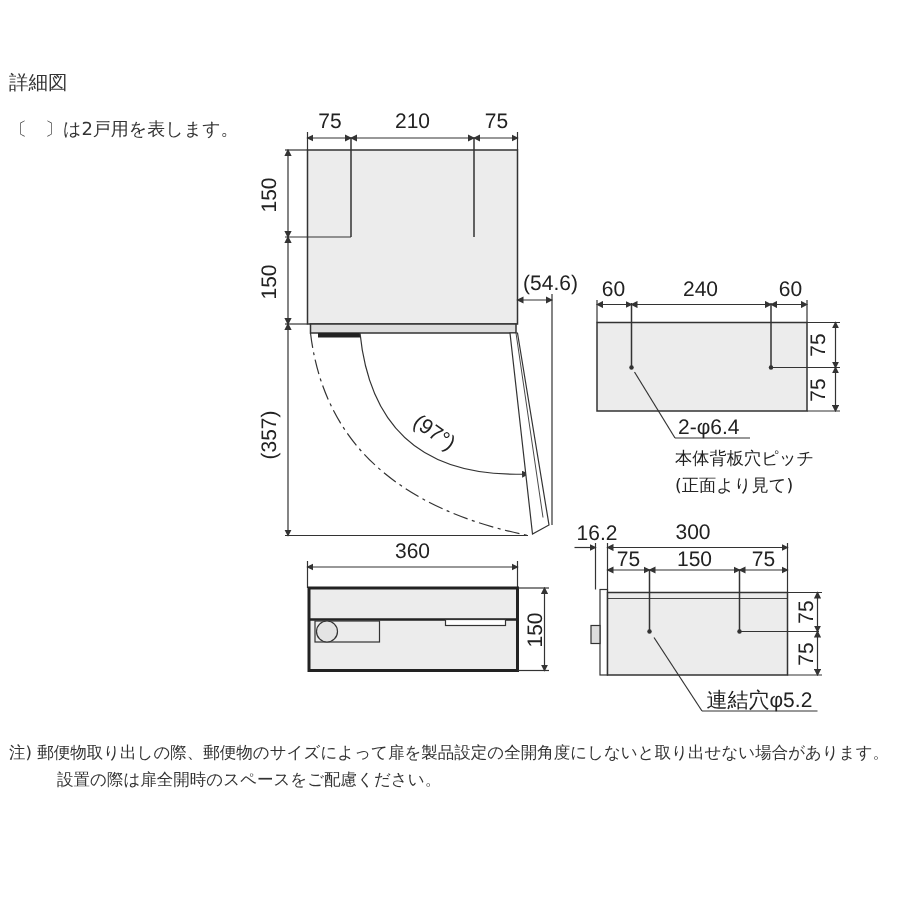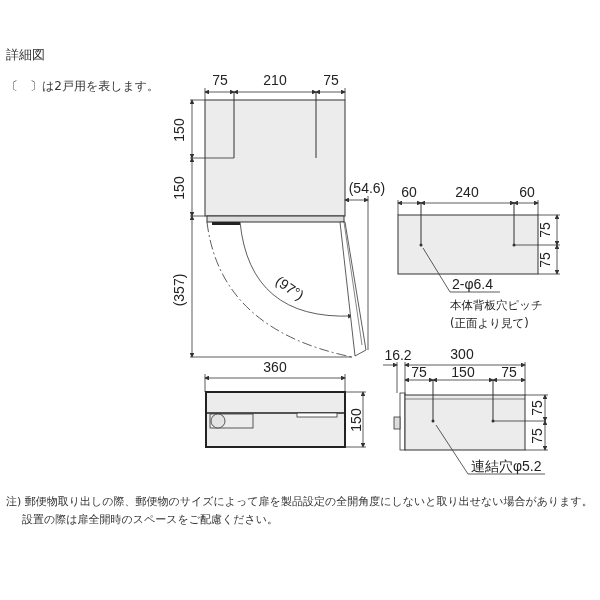--- a/index.html
+++ b/index.html
@@ -2,21 +2,21 @@
 <html><head>
 <meta charset="utf-8">
 <style>
   html, body { margin:0; padding:0; background:#ffffff; }
   body { width:600px; height:600px; position:relative; overflow:hidden;
          font-family: "DejaVu Sans", "Liberation Sans", sans-serif; color:#222; }
   .t { position:absolute; white-space:nowrap; }
   .title { left:6px; top:46px; font-size:13px; color:#333; }
   .sub { left:6px; top:78px; font-size:12px; color:#333; }
   .note1 { left:6px; top:494px; font-size:11px; color:#333; }
-  .note2 { left:22px; top:512px; font-size:11px; color:#333; }
+  .note2 { left:38px; top:512px; font-size:11px; color:#333; }
   svg { position:absolute; left:0; top:0; }
   .dim { font-family: "Liberation Sans", "DejaVu Sans", sans-serif; font-size:14px; fill:#222; }
   .lbl { font-family: "DejaVu Sans", sans-serif; font-size:11.5px; fill:#222; }
 </style>
 </head>
 <body>
 
 <div class="t title">詳細図</div>
 <div class="t sub">〔　〕は2戸用を表します。</div>
 

